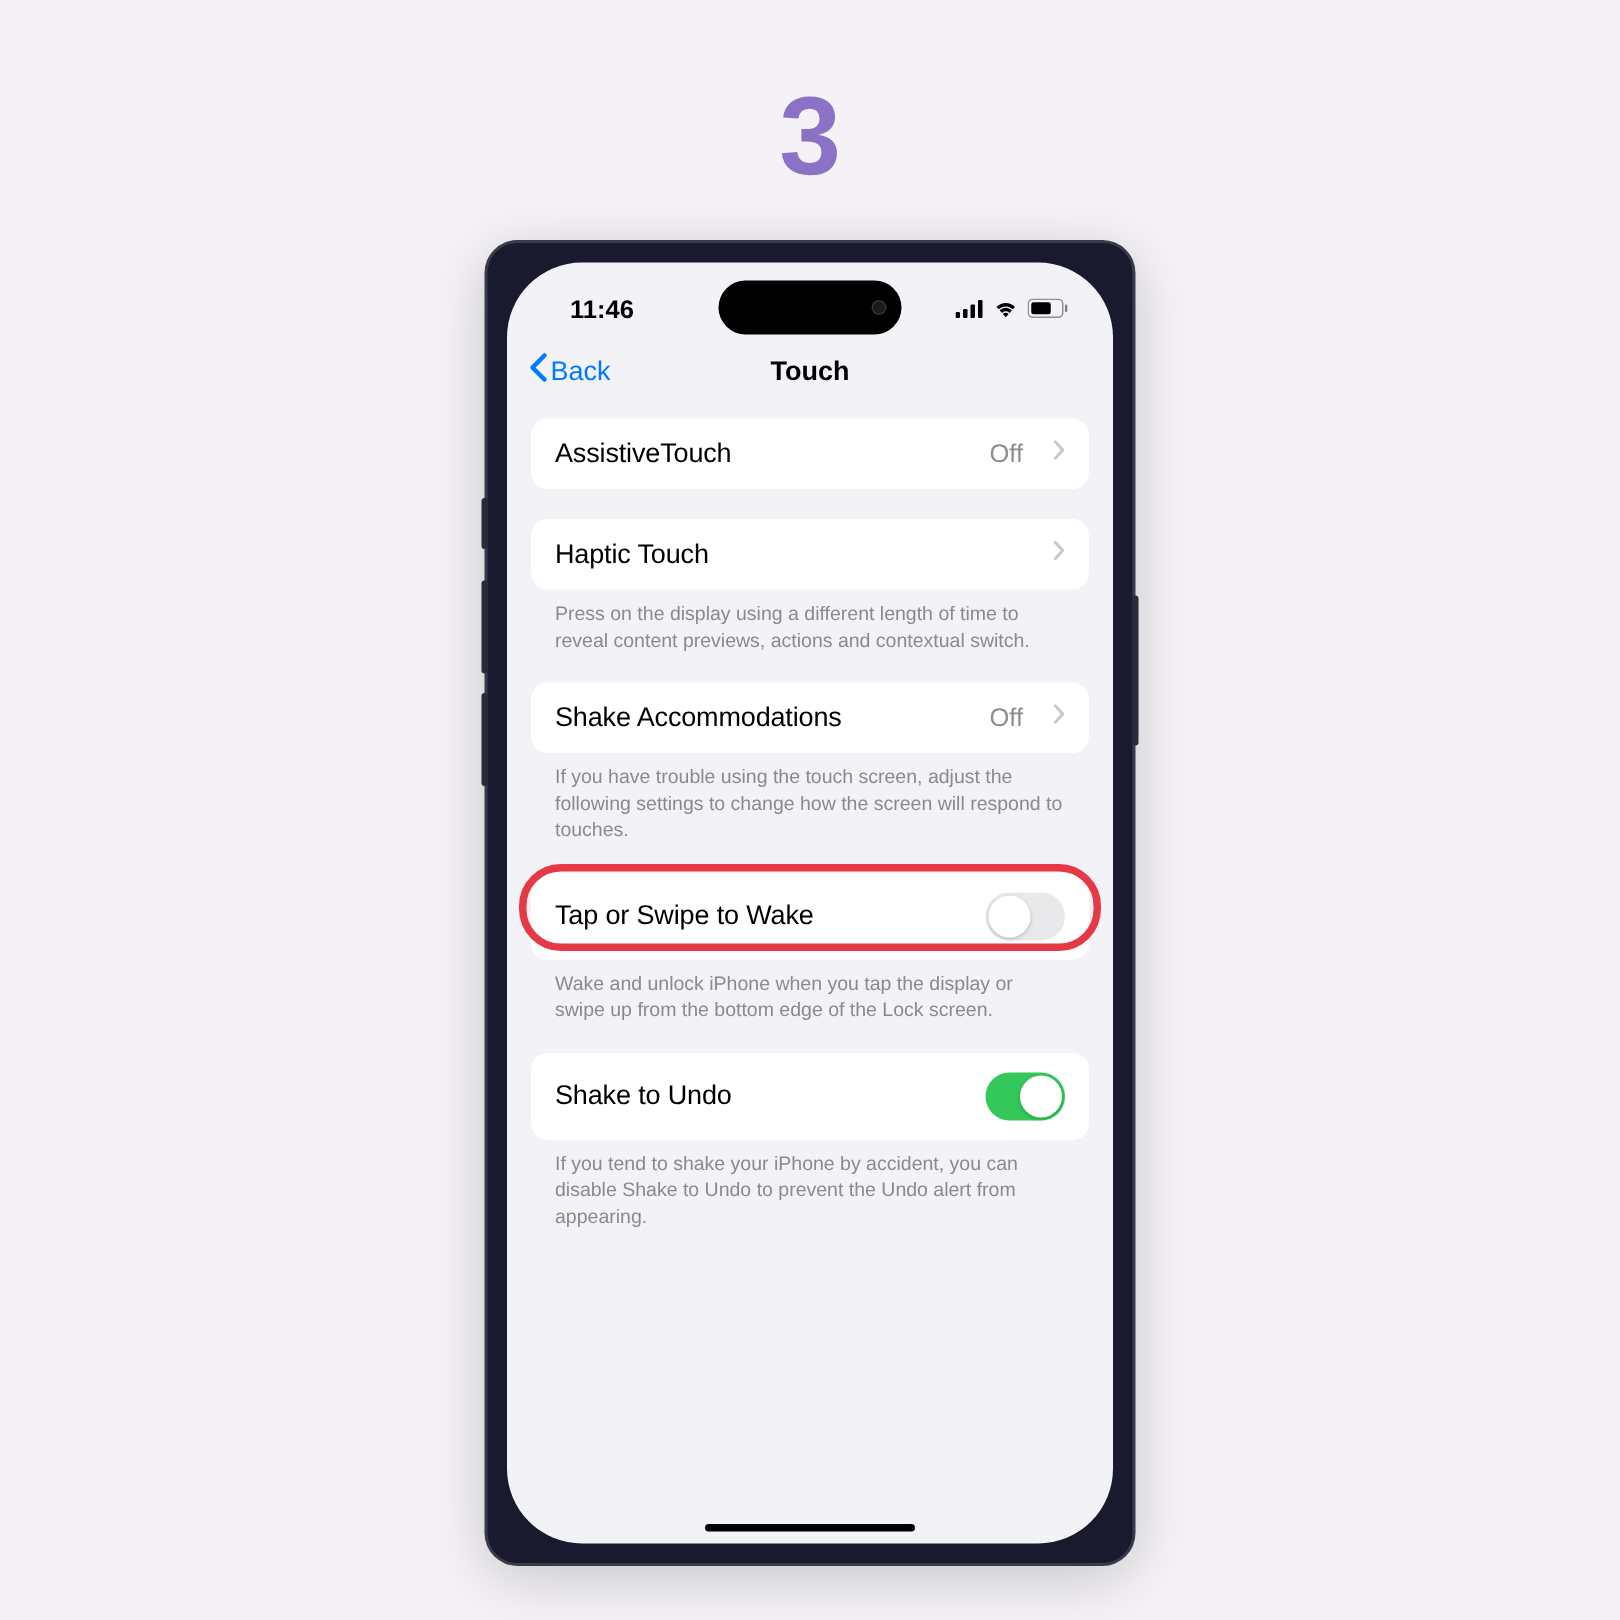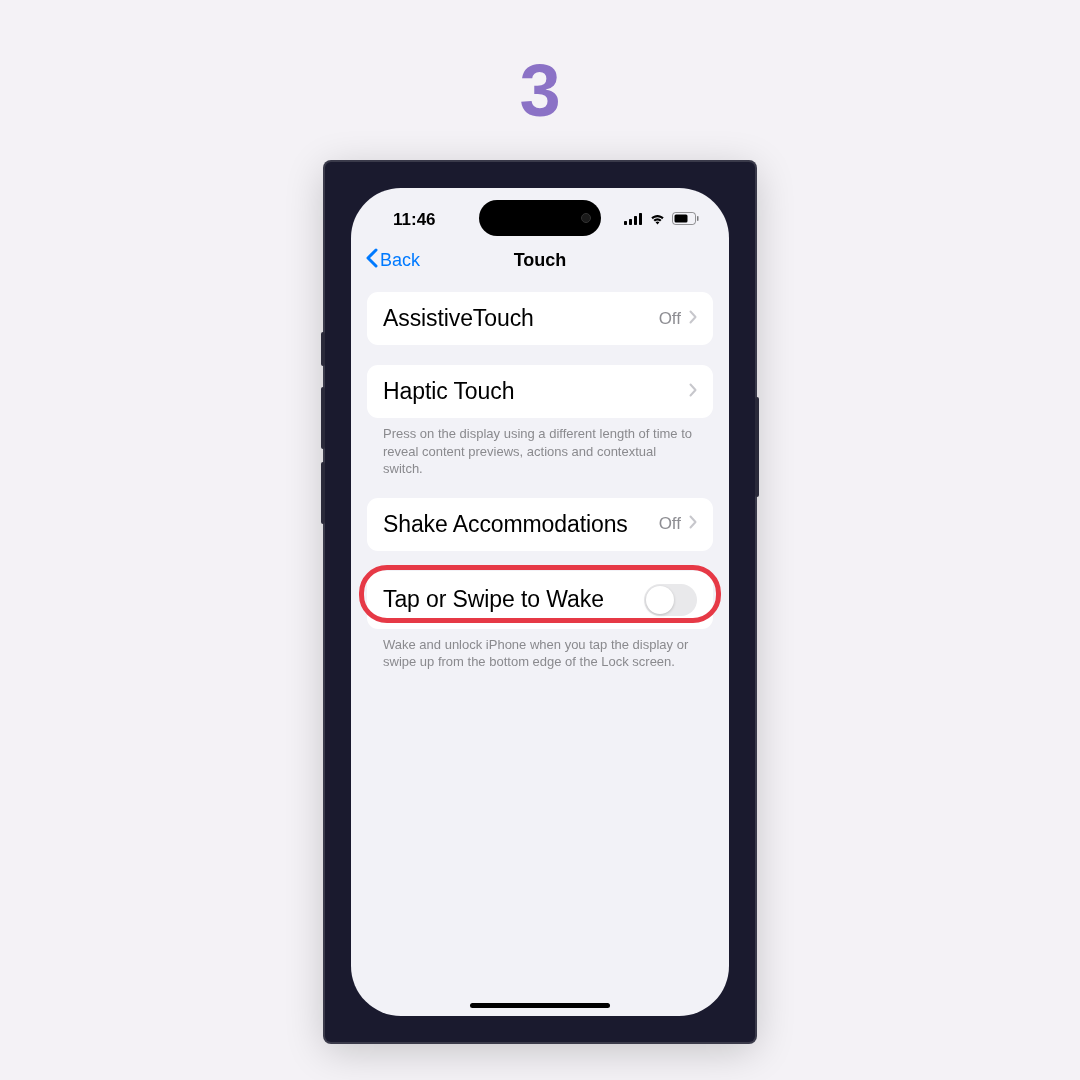--- a/index.html
+++ b/index.html
@@ -21,22 +21,22 @@
       color: #8b72c6;
     }
     .phone-frame {
       position: absolute;
       top: 162px;
       left: 50%;
       transform: translateX(-50%);
       width: 430px;
       height: 880px;
       background: #1a1a2e;
-      border-radius: 6px;
-      padding: 26px;
+      border-radius: 20px;
+      padding: 13px;
       box-shadow: 0 0 0 2px #3a3a4a, 0 8px 40px rgba(0,0,0,0.2);
     }
     .side-btn { position: absolute; background: #2a2a3a; border-radius: 2px; }
     .side-btn.left1 { left: -4px; top: 170px; width: 4px; height: 34px; }
     .side-btn.left2 { left: -4px; top: 225px; width: 4px; height: 62px; }
     .side-btn.left3 { left: -4px; top: 300px; width: 4px; height: 62px; }
     .side-btn.right1 { right: -4px; top: 235px; width: 4px; height: 100px; }
     .screen {
       width: 100%;
       height: 100%;
@@ -93,22 +93,22 @@
     .group.first { margin-top: 8px; }
     .row {
       background: #fff;
       border-radius: 11px;
       padding: 13px 16px;
       display: flex;
       align-items: center;
       justify-content: space-between;
       min-height: 46px;
     }
-    .row-label { font-size: 23px; color: #000; letter-spacing: -0.1px; }
-    .row-right { display: flex; align-items: center; gap: 8px; }
+    .row-label { font-size: 18px; color: #000; letter-spacing: -0.1px; }
+    .row-right { display: flex; align-items: center; gap: 20px; }
     .row-value { font-size: 17px; color: #8e8e93; }
     .footer-text {
       font-size: 13px;
       color: #8a8a8e;
       padding: 7px 16px 0 16px;
       line-height: 1.35;
     }
     .toggle {
       width: 53px;
       height: 32px;
@@ -237,32 +237,42 @@
           <span class="row-label">Shake Accommodations</span>
           <div class="row-right">
             <span class="row-value">Off</span>
             <span>
               <svg width="8" height="14" viewBox="0 0 8 14">
                   <path d="M1.5 1.5 L6.5 7 L1.5 12.5" stroke="#c7c7cc" stroke-width="2" fill="none" stroke-linecap="round" stroke-linejoin="round"></path>
                 </svg>
             </span>
           </div>
         </div>
+        <div class="footer-text">If you have trouble using the touch screen, adjust the following settings to change how the screen will respond to touches.</div>
       </div>
 
       <div class="group" style="position:relative;">
         <div class="row" id="tapwake-row">
           <span class="row-label">Tap or Swipe to Wake</span>
           <div class="toggle off">
               <div class="toggle-knob"></div>
             </div>
         </div>
         <div class="highlight-ring" style="top:-6px; left:-8px; right:-8px; height:58px;"></div>
         <div class="footer-text">Wake and unlock iPhone when you tap the display or swipe up from the bottom edge of the Lock screen.</div>
       </div>
 
+      <div class="group">
+        <div class="row">
+          <span class="row-label">Shake to Undo</span>
+          <div class="toggle on">
+              <div class="toggle-knob"></div>
+            </div>
+        </div>
+        <div class="footer-text">If you tend to shake your iPhone by accident, you can disable Shake to Undo to prevent the Undo alert from appearing.</div>
+      </div>
 
 
     </div>
 
     <div class="home-indicator"></div>
   </div>
 </div>
 
 </body></html>

